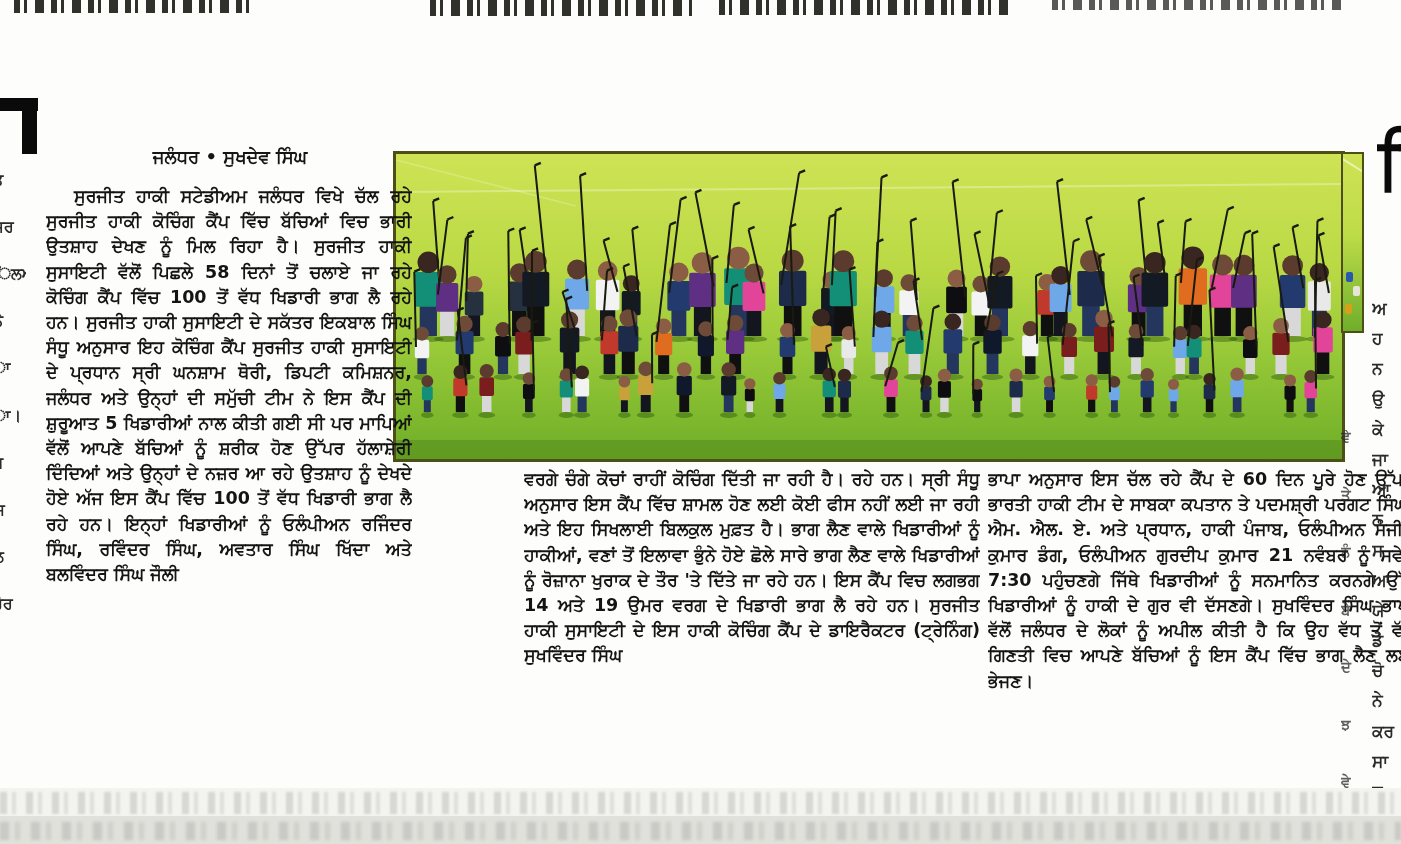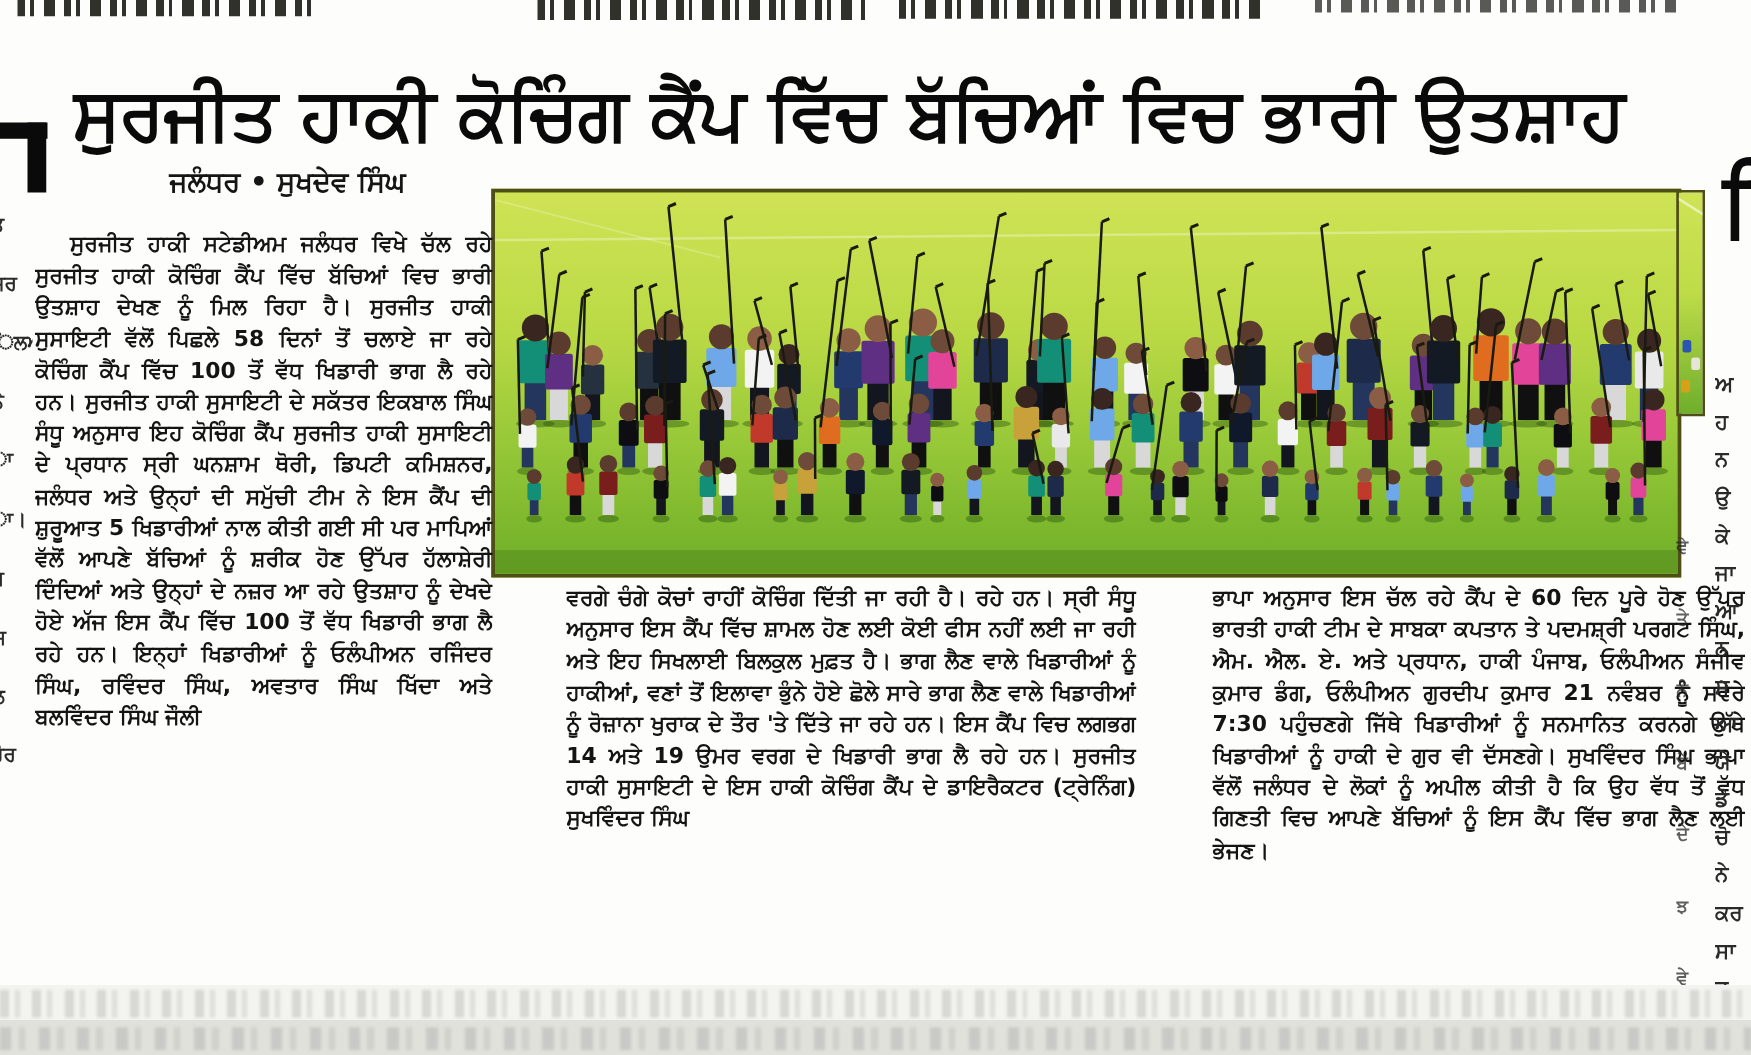--- a/index.html
+++ b/index.html
@@ -16,32 +16,33 @@
     filter:blur(.6px);opacity:.88;
   }
   
   .headline{
     position:absolute;left:58px;top:46px;width:1258px;height:92px;
     font-size:58px;font-weight:800;line-height:90px;white-space:nowrap;overflow:hidden;
     color:#0a0a0a;filter:blur(.4px);letter-spacing:-1px;
   }
   
   .byline{
-    position:absolute;left:80px;top:134px;width:300px;
-    text-align:center;font-size:22px;font-weight:700;color:#151515;filter:blur(.3px);
+    position:absolute;left:80px;top:146px;width:300px;
+    text-align:center;font-size:18px;font-weight:700;color:#151515;filter:blur(.3px);
   }
   
   .col{
     position:absolute;
     font-size:17.5px;font-weight:600;line-height:25.2px;
     text-align:justify;color:#141414;filter:blur(.35px);
     overflow:hidden;
+    margin-left:18px;
   }
   .col-1{left:28px;top:184px;width:366px;height:606px;text-indent:1.6em;}
-  .col-2{left:453px;top:467px;width:456px;height:323px;}
+  .col-2{left:506px;top:467px;width:456px;height:323px;}
   .col-3{left:970px;top:467px;width:426px;height:323px;}
   
   .photo{
     position:absolute;left:393px;top:151px;width:952px;height:311px;
     border:3px solid #4d4f17;background:#9cc93c;box-sizing:border-box;
   }
   .photo svg{display:block;width:100%;height:100%;}
   
   .side-photo{
     position:absolute;left:1341px;top:152px;width:23px;height:181px;
@@ -89,21 +90,20 @@
 </head>
 <body>
 
 <div class="page">
 
   <div class="top-frag" style="left:14px;width:238px;"></div>
   <div class="top-frag" style="left:430px;width:262px;height:16px;"></div>
   <div class="top-frag" style="left:719px;width:292px;height:15px;"></div>
   <div class="top-frag" style="left:1052px;width:296px;height:10px;opacity:.7;"></div>
 
-  <div class="headline">ਸੁਰਜੀਤ ਹਾਕੀ ਕੋਚਿੰਗ ਕੈਂਪ ਵਿੱਚ ਬੱਚਿਆਂ ਵਿਚ ਭਾਰੀ ਉਤਸ਼ਾਹ</div>
 
   <div class="byline">ਜਲੰਧਰ • ਸੁਖਦੇਵ ਸਿੰਘ</div>
 
   <div class="photo">
     <svg viewBox="0 0 946 305" preserveAspectRatio="none" aria-hidden="true">
       <defs>
         <linearGradient id="turf" x1="0" y1="0" x2="0" y2="1">
           <stop offset="0" stop-color="#cfe355"></stop>
           <stop offset="0.38" stop-color="#b9d944"></stop>
           <stop offset="0.66" stop-color="#96c838"></stop>

